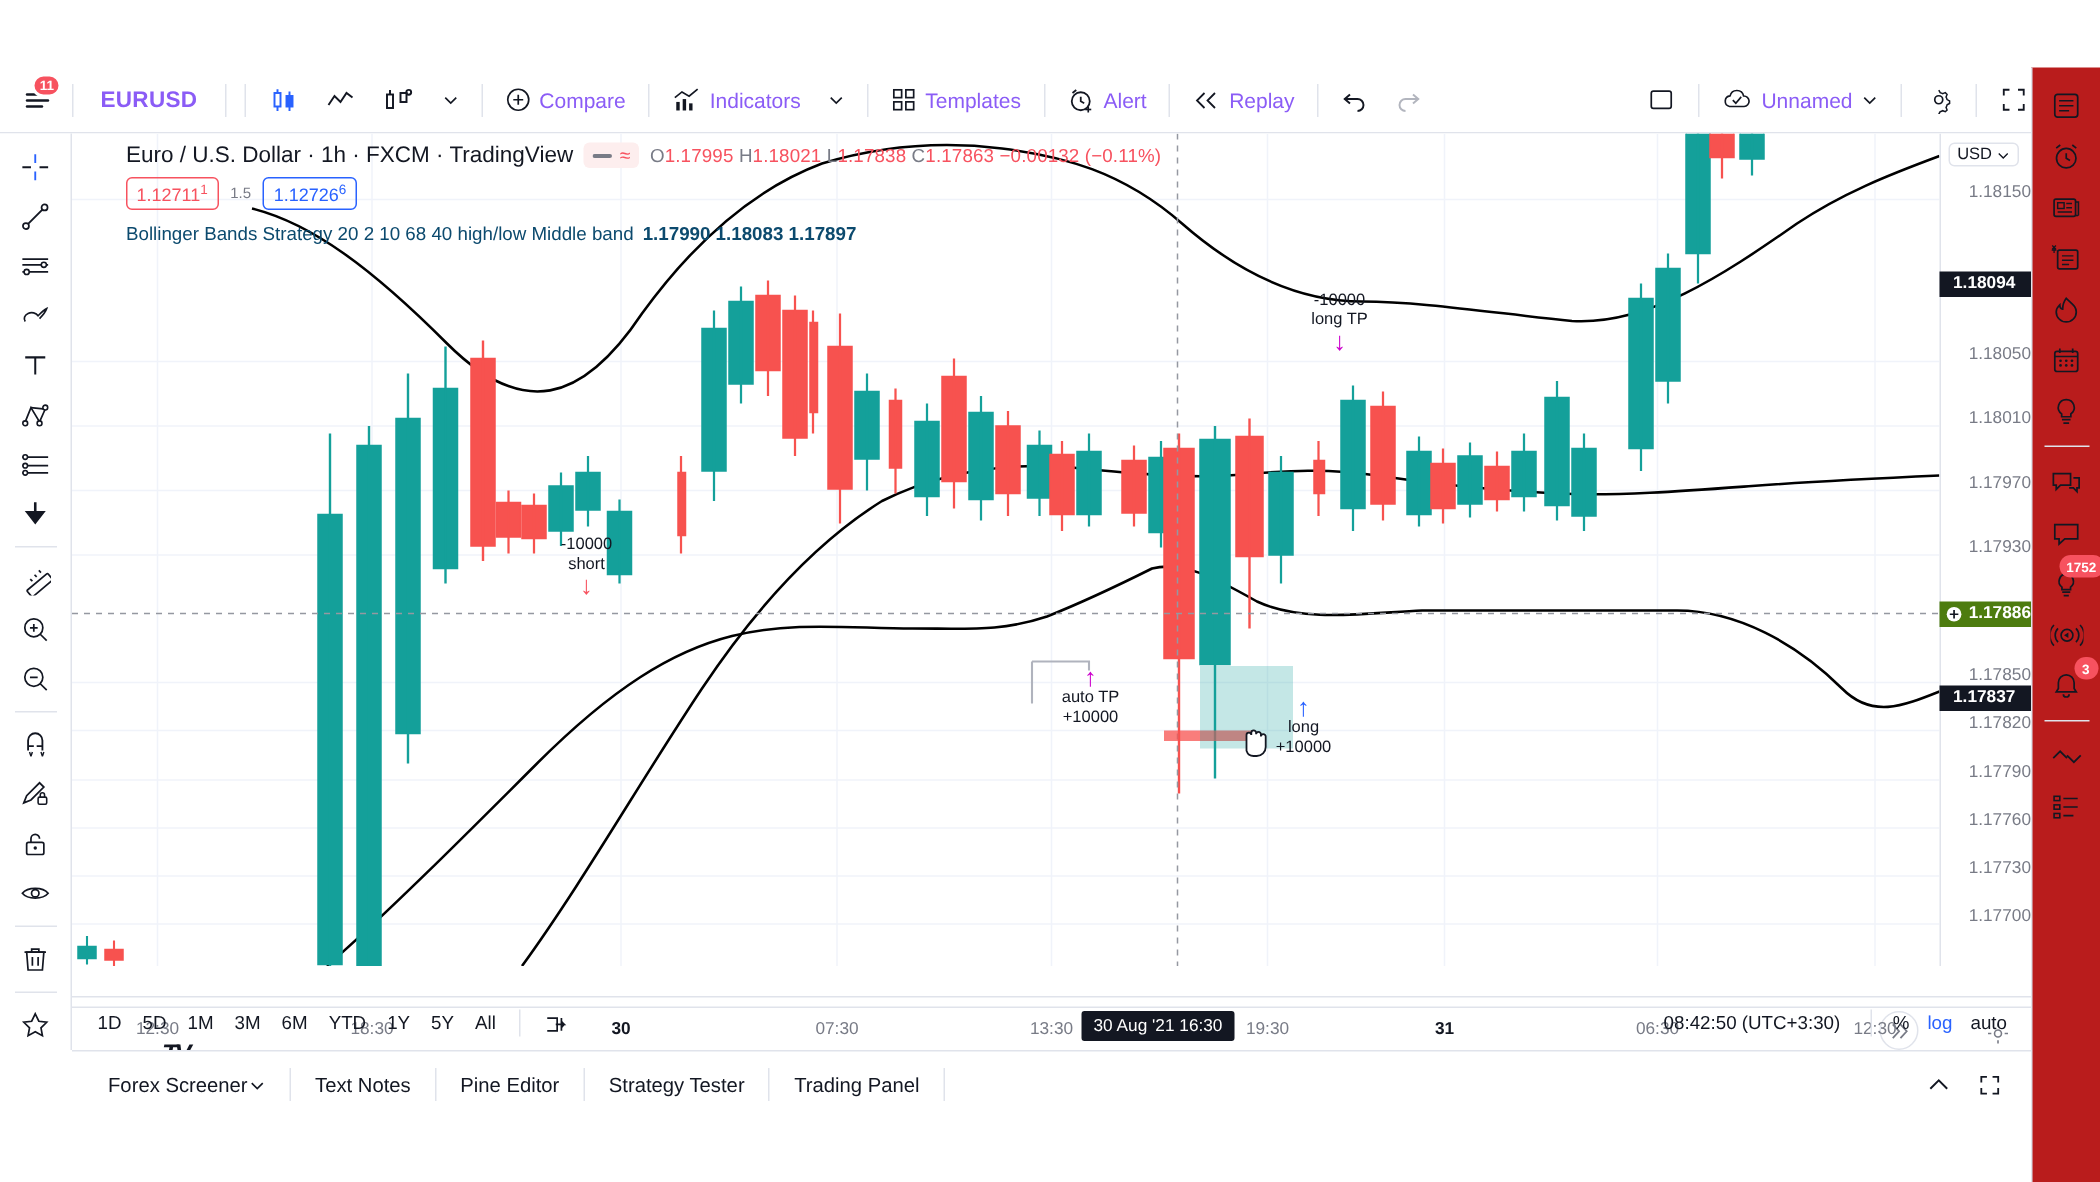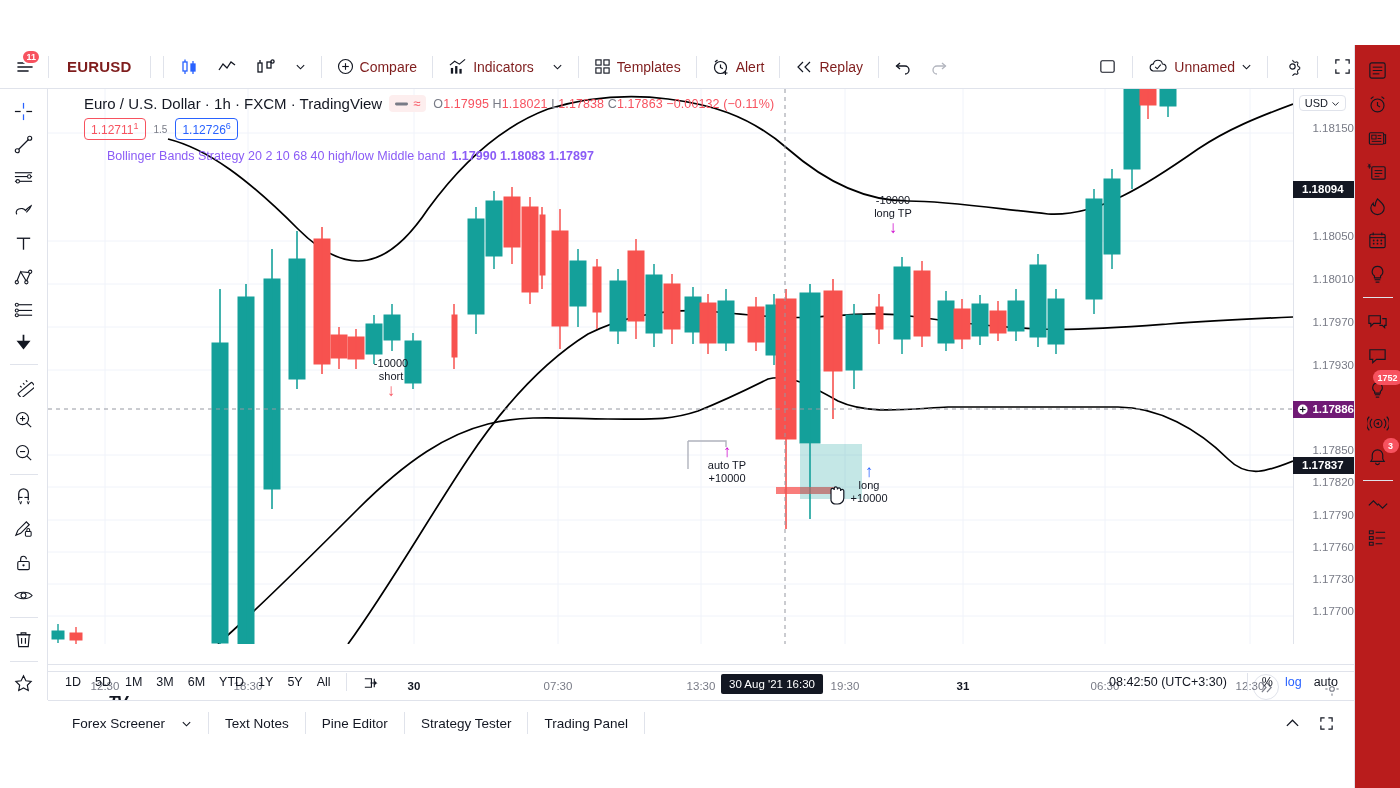--- a/index.html
+++ b/index.html
@@ -16,21 +16,21 @@
   .topbar {
     position:absolute; left:0; top:45px; width:1400px; height:44px;
     background:#fff; border-bottom:1px solid #e0e3eb;
     display:flex; align-items:center; padding:0 8px;
   }
   .tb-group { display:flex; align-items:center; height:100%; }
   .tb-sep { width:1px; height:22px; background:#e0e3eb; margin:0 6px; }
   .tb-btn {
     display:flex; align-items:center; gap:6px;
     height:30px; padding:0 9px; border-radius:4px; cursor:pointer;
-    color:#7f1d1d; font-size:14px; white-space:nowrap;
+    color:#8b5cf6; font-size:14px; white-space:nowrap;
   }
   .tb-icon { display:flex; align-items:center; justify-content:center; }
   .hamb { position:relative; width:34px; height:30px; display:flex; align-items:center; justify-content:center; cursor:pointer; border-radius:4px;}
   .hamb .badge {
     position:absolute; top:-3px; right:1px; background:#f7525f; color:#fff;
     font-size:9px; font-weight:bold; border-radius:9px; min-width:16px; height:16px;
     display:flex; align-items:center; justify-content:center; padding:0 3px;
     border:2px solid #fff;
   }
   .symbol-btn { font-size:15px; font-weight:600; padding:0 12px; letter-spacing:.2px;}
@@ -81,30 +81,30 @@
   .legend-row1 { display:flex; align-items:center; gap:7px; font-size:15px; color:#131722; }
   .legend-title { font-weight:400; }
   .legend-pill { background:#fdeeee; border-radius:4px; padding:1px 6px; display:flex; gap:5px; align-items:center;}
   .ohlc { font-size:12.5px; color:#f7525f; letter-spacing:.1px; }
   .ohlc .lbl { color:#787b86; }
   .row2 { display:flex; align-items:center; gap:8px; margin-top:6px; }
   .bid { border:1px solid #f7525f; color:#f7525f; border-radius:4px; font-size:12px; padding:2px 6px;}
   .spread { color:#787b86; font-size:10px; }
   .ask { border:1px solid #2962ff; color:#2962ff; border-radius:4px; font-size:12px; padding:2px 6px;}
   .sup { font-size:9px; vertical-align:super; }
-  .legend-row3 { margin-top:9px; font-size:12.5px; color:#8b5cf6;margin-left:23px; }
+  .legend-row3 { margin-top:9px; font-size:12.5px; color:#0c4a6e; }
   .legend-row3 .vals { font-weight:600; margin-left:6px; }
 
   .price-label { position:absolute; right:0; font-size:11.5px; color:#787b86; width:61px; text-align:right; padding-left:9px; }
   .price-tag {
     position:absolute; right:0; height:17px; line-height:17px; font-size:11.5px;
     color:#fff; padding-left:9px; width:61px; font-weight:600;
   }
   .tag-black { background:#131722; }
-  .tag-dark { background:#701a75; }
+  .tag-dark { background:#4d7c0f; }
 
   .time-label { position:absolute; top:8px; font-size:11.5px; color:#787b86; transform:translateX(-50%); }
   .time-label.bold { color:#131722; font-weight:600; }
   .time-tag {
     position:absolute; top:2px; background:#131722; color:#fff; font-size:11.5px;
     padding:4px 8px; border-radius:2px; transform:translateX(-50%); white-space:nowrap;
   }
 
   .marker { position:absolute; text-align:center; font-size:11px; color:#131722; line-height:13px; white-space:nowrap;}
   .marker .arr { font-size:17px; line-height:15px; }
@@ -131,21 +131,21 @@
   .pct { font-size:12.5px; color:#131722; padding:4px 6px; border-radius:4px; cursor:pointer;}
   .logbtn { font-size:12.5px; color:#2962ff; padding:4px 6px; border-radius:4px; cursor:pointer;}
   .autobtn { font-size:12.5px; color:#131722; padding:4px 6px; border-radius:4px; cursor:pointer;}
 
   
   .paneltabs {
     position:absolute; left:48px; top:700px; width:1306px; height:45px;
     border-top:1px solid #e0e3eb; display:flex; align-items:center; padding-left:8px;
   }
   .ptab {
-    display:flex; align-items:center; gap:16px; height:45px; padding:0 16px;
+    display:flex; align-items:center; gap:1px; height:45px; padding:0 16px;
     font-size:13.5px; color:#131722; cursor:pointer; font-weight:500;
   }
   .ptab-sep { width:1px; height:22px; background:#e0e3eb; }
   .panel-actions { margin-left:auto; display:flex; align-items:center; gap:6px; padding-right:14px;}
   .pa-btn { width:28px; height:28px; display:flex; align-items:center; justify-content:center; border-radius:4px; cursor:pointer;}
 
   .tab-underbar { position:absolute; left:0; top:745px; width:1400px; height:43px; background:#fff; }
 
   .expand-chev {
     position:absolute; right:75px; top:585px; width:26px; height:26px; border-radius:50%;

